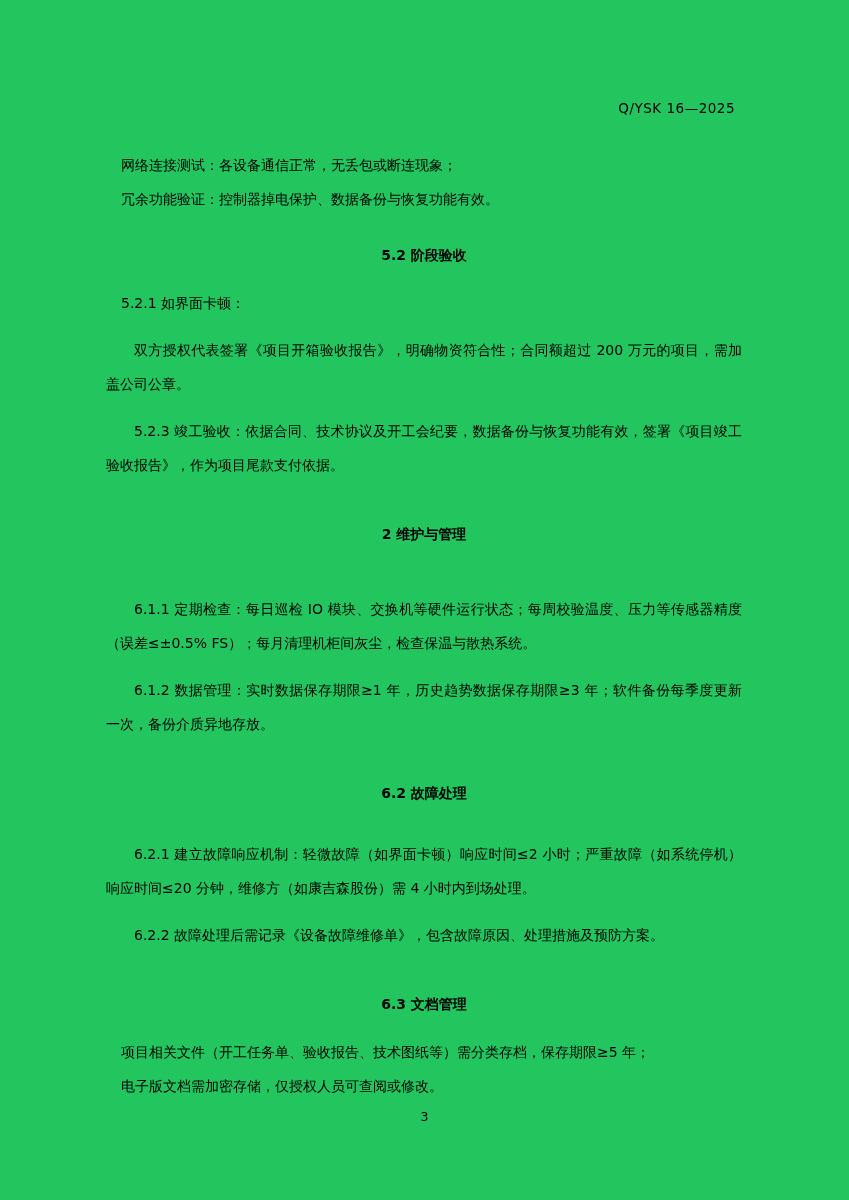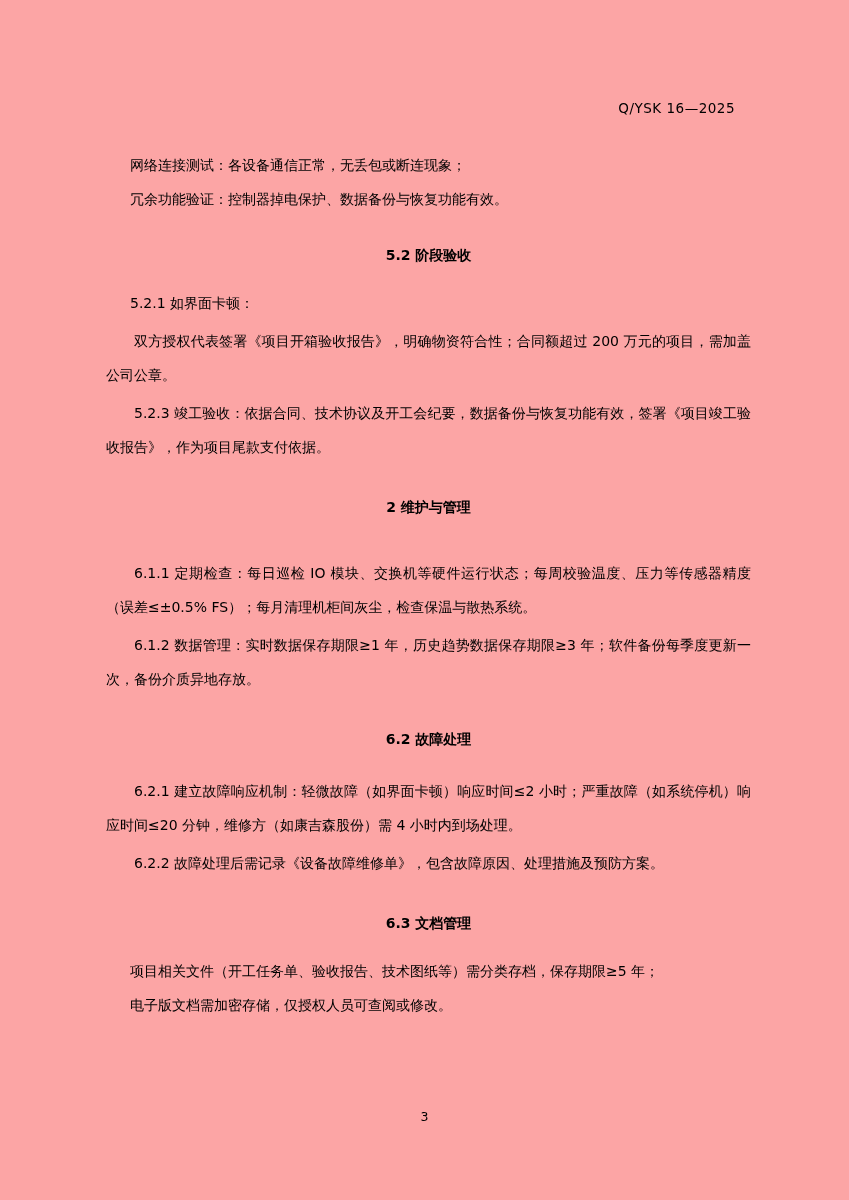--- a/index.html
+++ b/index.html
@@ -9,50 +9,50 @@
   }
   body {
     font-family: "DejaVu Sans", "Liberation Sans", sans-serif;
     color: #000000;
   }
   .page {
     position: relative;
     width: 849px;
     height: 1200px;
     margin: 0 auto;
-    background: #fca5a5;
+    background: #22c55e;
     box-sizing: border-box;
     overflow: hidden;
   }
   .header {
     position: absolute;
     top: 100px;
     right: 114px;
     font-size: 13.5px;
     letter-spacing: 0.5px;
     white-space: nowrap;
   }
   .content {
     position: absolute;
     top: 148px;
-    left: 102px;
+    left: 93px;
     right: 94px;
   }
   .line-ind {
     font-size: 14px;
     line-height: 34px;
     text-indent: 2em;
     margin: 0;
     text-align: justify;
   }
   .para {
     font-size: 14px;
     line-height: 34px;
     text-indent: 2em;
-    margin: 4px;
+    margin: 13px;
     text-align: justify;
   }
   .heading {
     font-size: 14px;
     line-height: 34px;
     margin: 0;
     font-weight: bold;
     text-align: center;
   }
   .gap-sm { height: 14px; }

